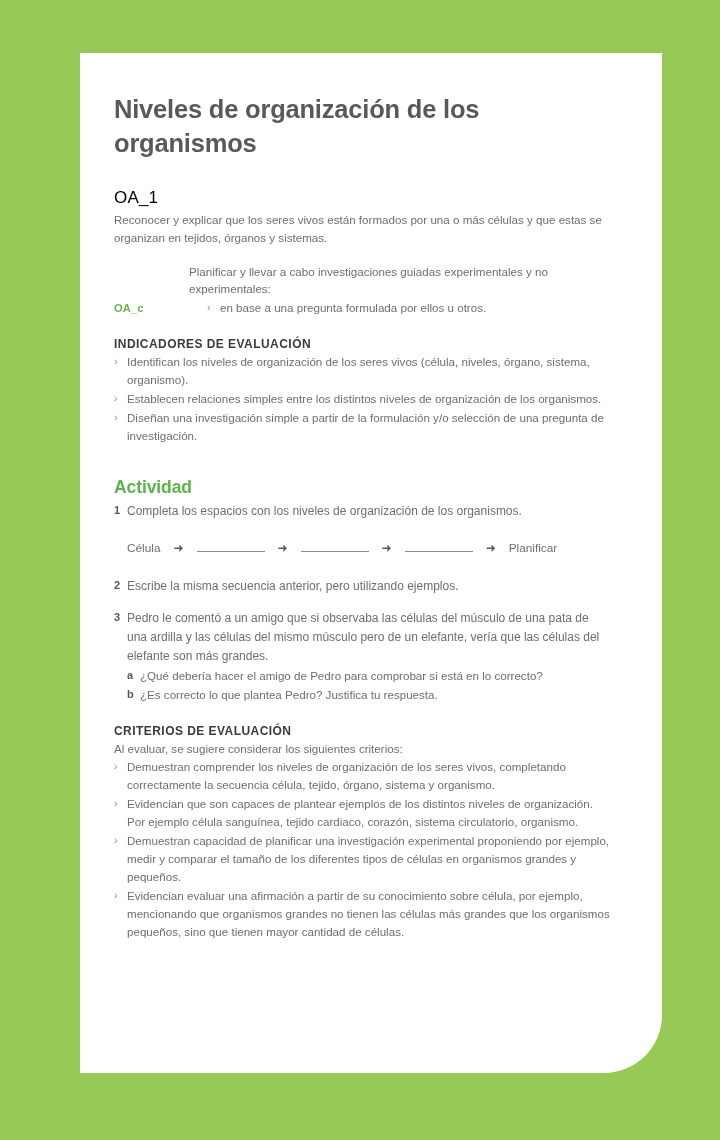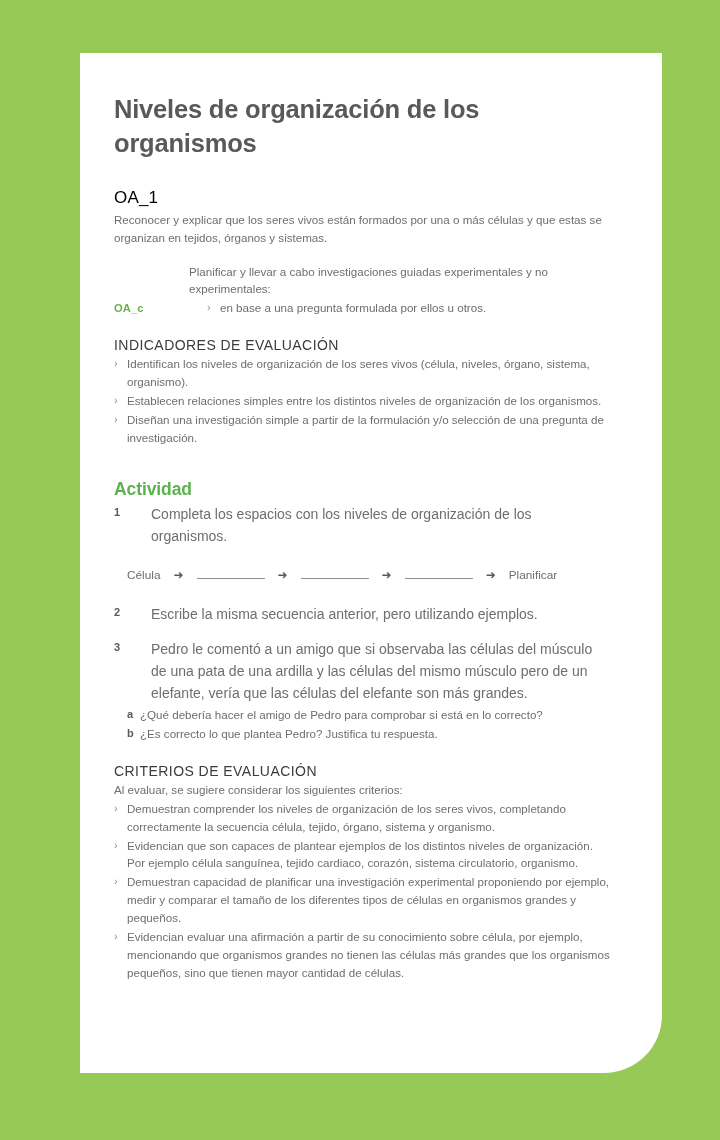--- a/index.html
+++ b/index.html
@@ -76,22 +76,22 @@
     line-height: 1.5;
   }
   .oac-sub {
     display: flex;
     margin-top: 2px;
     padding-left: 18px;
   }
 
   
   .section-head {
-    font-size: 14px;
-    font-weight: normal;
+    font-size: 12px;
+    font-weight: bold;
     color: #3B3B3D;
     letter-spacing: 0.45px;
     margin: 20px 0 2px 0;
   }
   .section-intro {
     font-size: 11.6px;
     color: #6D6E71;
     line-height: 1.5;
     margin: 0 0 1px 0;
   }
@@ -136,24 +136,23 @@
   .num-mark {
     flex: 0 0 auto;
     width: 13px;
     font-size: 11px;
     font-weight: bold;
     color: #58595B;
     line-height: 1.55;
   }
   .num-text {
     flex: 1 1 auto;
-    font-size: 14px;
-    color: #6D6E71;
-    line-height: 1.55;
-    margin-left: 24px;
+    font-size: 12px;
+    color: #6D6E71;
+    line-height: 1.55;
   }
 
   .sub-list { margin: 0; padding: 0 0 0 13px; list-style: none; }
   .sub-item {
     display: flex;
     align-items: flex-start;
     margin-bottom: 1px;
   }
   .sub-mark {
     flex: 0 0 auto;

